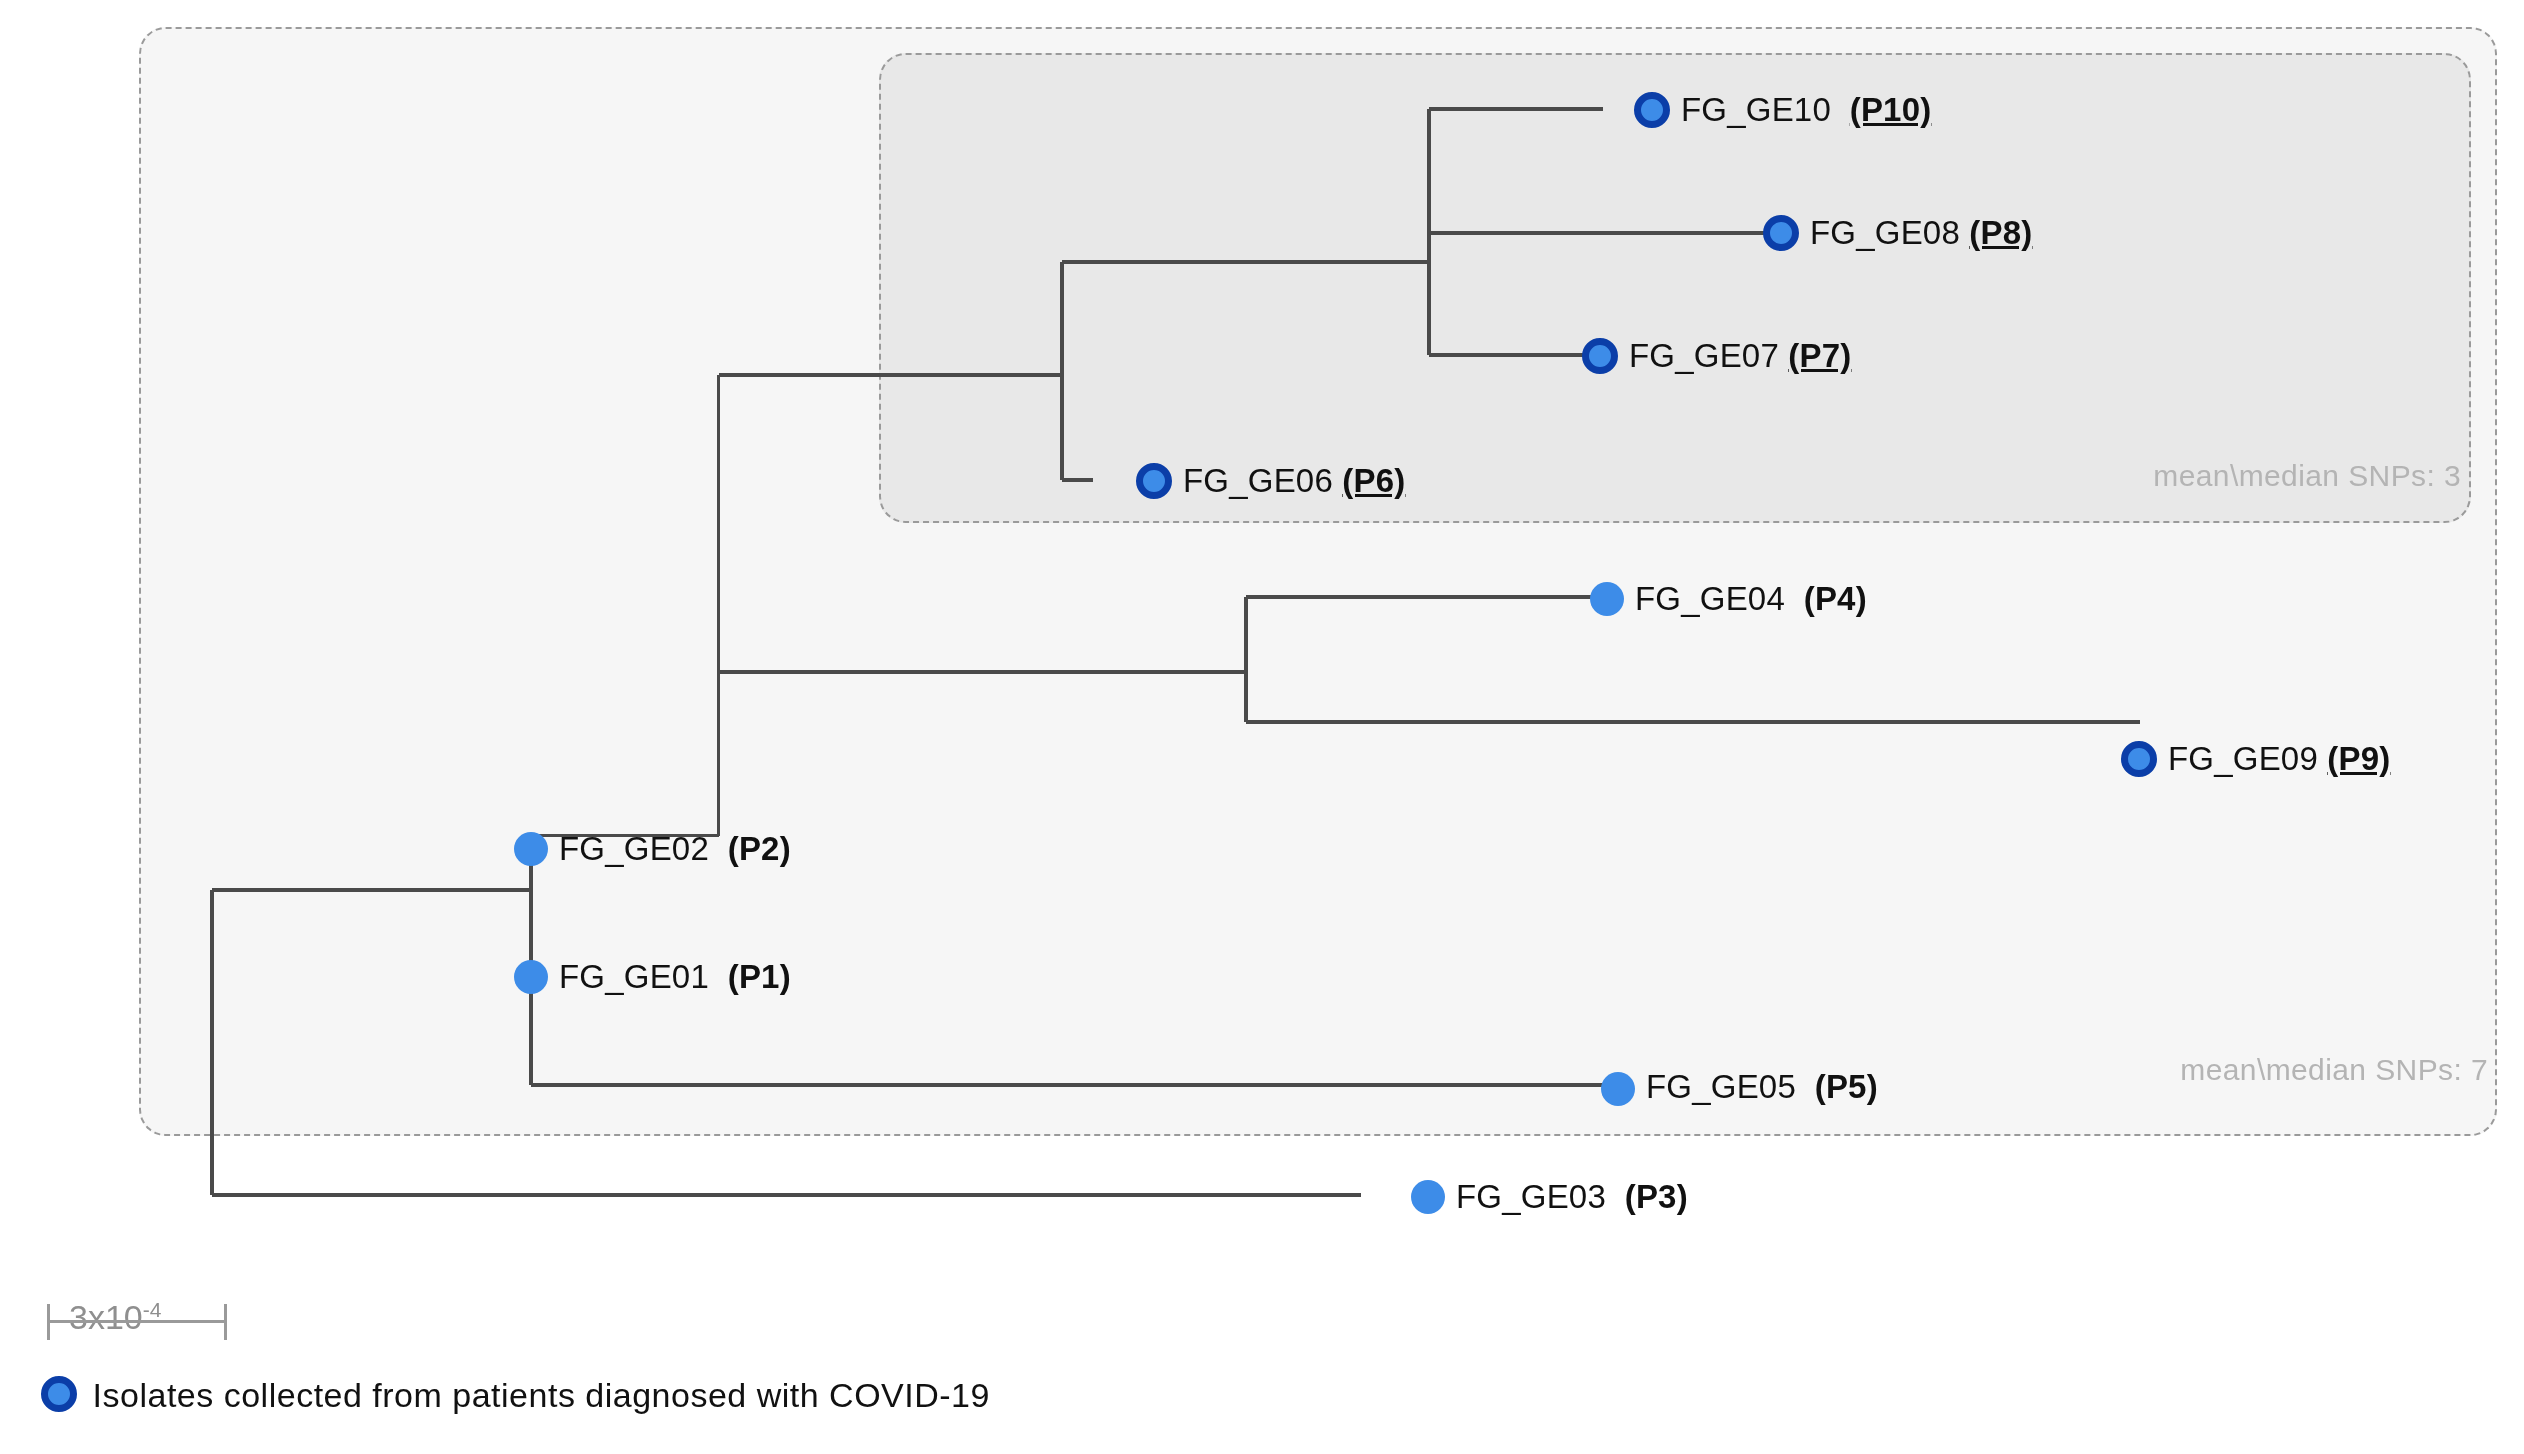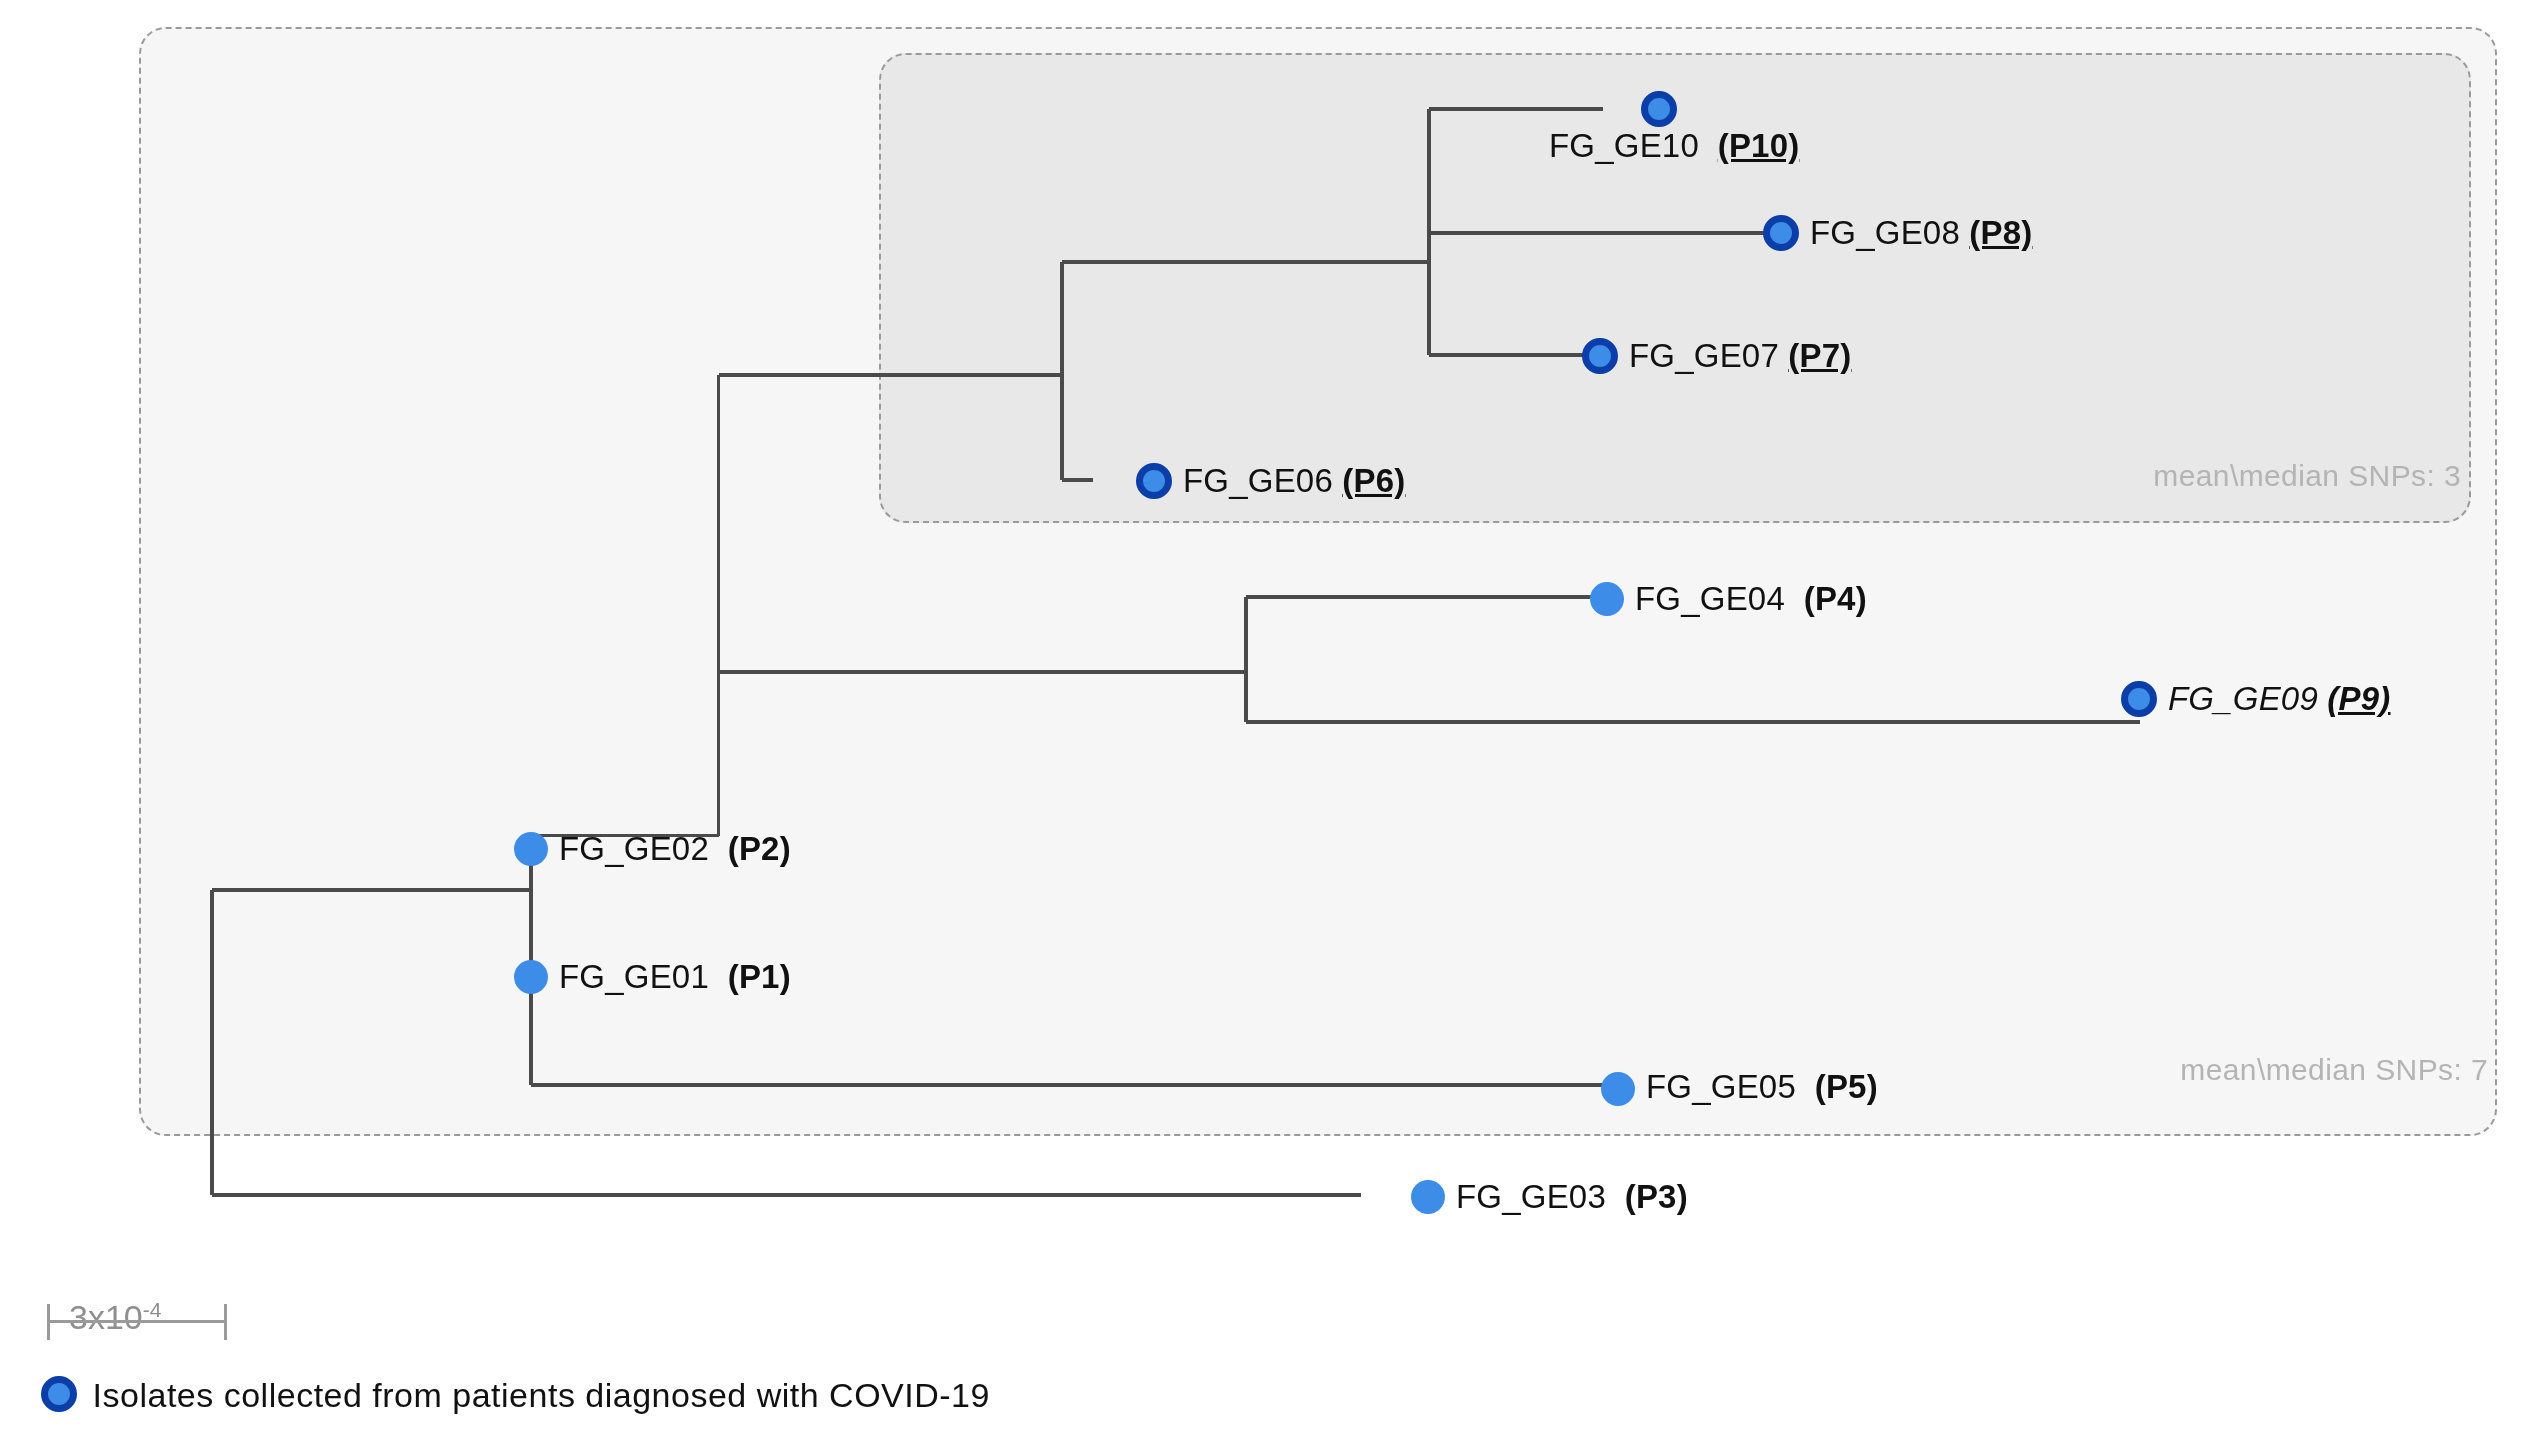--- a/index.html
+++ b/index.html
@@ -75,21 +75,21 @@
 
       <path d="M1830,140 L1830,455"></path>
       <path d="M1830,140 L2053,140"></path>
       <path d="M1830,298 L2282,298"></path>
       <path d="M1830,455 L2050,455"></path>
 
       <path d="M680,1070 L680,1075"></path>
     </g>
   </svg>
 
-  <div class="tip" style="left:1538px;top:91px;flex-direction:column;">
+  <div class="tip" style="left:1653px;top:91px;">
     <span class="node-dot ringed"></span>
     <span class="tip-text"><span>FG_GE10</span>&nbsp;&nbsp;<span class="pid u">(P10)</span></span>
   </div>
 
   <div class="tip" style="left:1782px;top:214px;">
     <span class="node-dot ringed"></span>
     <span class="tip-text"><span>FG_GE08</span>&nbsp;<span class="pid u">(P8)</span></span>
   </div>
 
   <div class="tip" style="left:1601px;top:337px;">
@@ -100,21 +100,21 @@
   <div class="tip" style="left:1155px;top:462px;text-align:center;">
     <span class="node-dot ringed"></span>
     <span class="tip-text"><span>FG_GE06</span>&nbsp;<span class="pid u">(P6)</span></span>
   </div>
 
   <div class="tip" style="left:1607px;top:580px;">
     <span class="node-dot plain"></span>
     <span class="tip-text"><span>FG_GE04</span>&nbsp;&nbsp;<span class="pid">(P4)</span></span>
   </div>
 
-  <div class="tip" style="left:2140px;top:680px;font-style:italic;">
+  <div class="tip" style="left:2140px;top:740px;">
     <span class="node-dot ringed"></span>
     <span class="tip-text"><span>FG_GE09</span>&nbsp;<span class="pid u">(P9)</span></span>
   </div>
 
   <div class="tip" style="left:531px;top:830px;">
     <span class="node-dot plain"></span>
     <span class="tip-text"><span>FG_GE02</span>&nbsp;&nbsp;<span class="pid">(P2)</span></span>
   </div>
 
   <div class="tip" style="left:531px;top:958px;">

